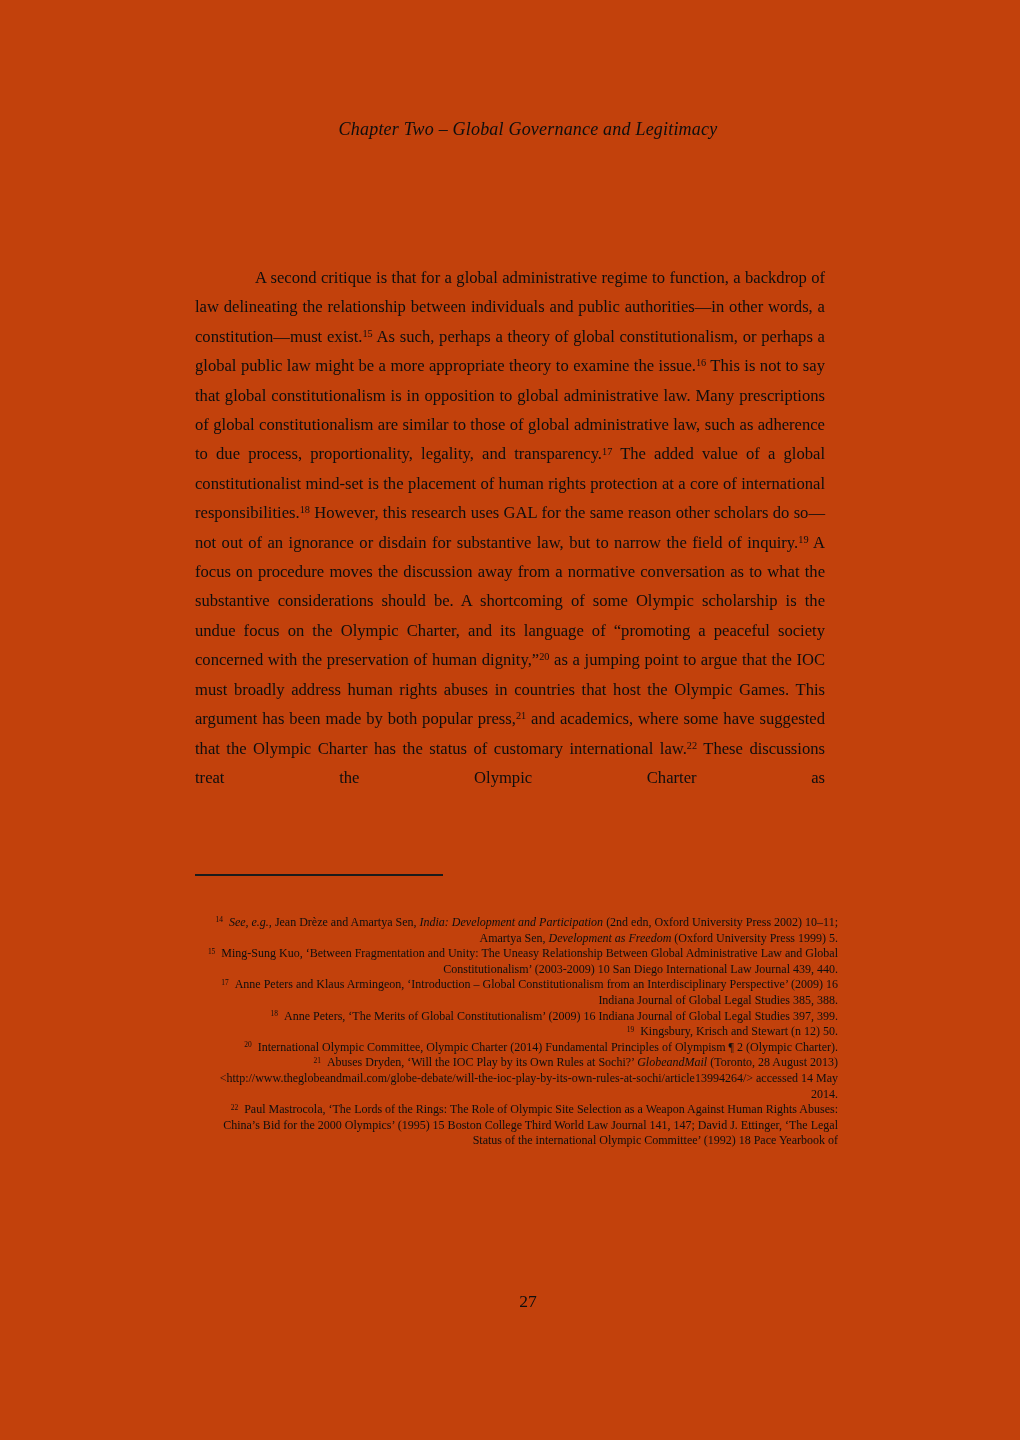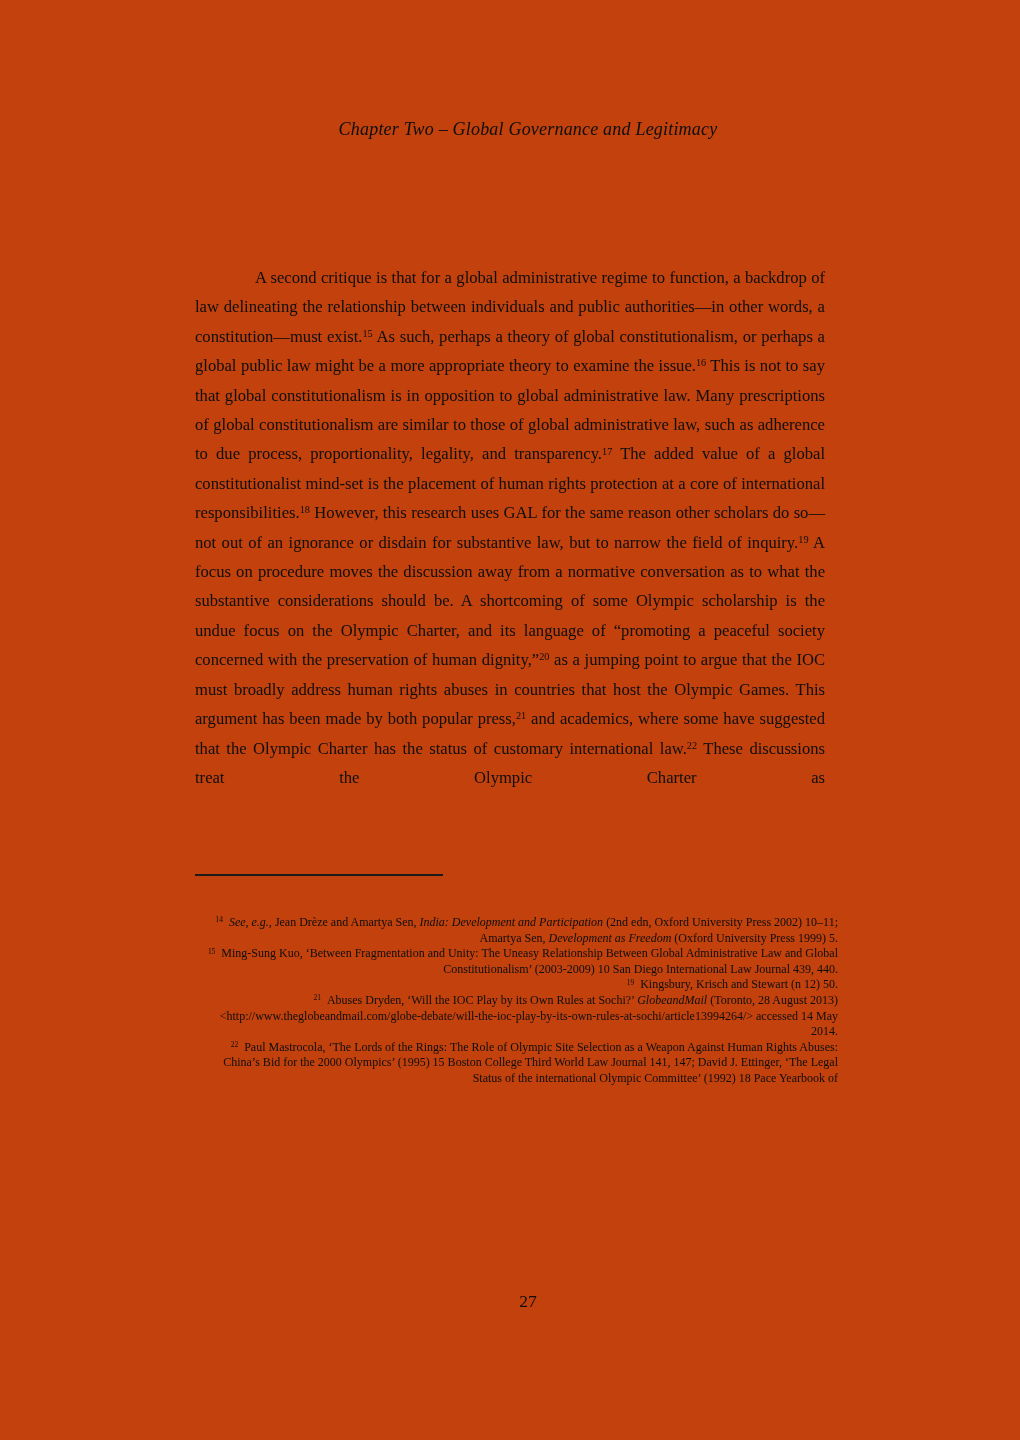--- a/index.html
+++ b/index.html
@@ -84,20 +84,23 @@
 
   <div class="body-text">
     <p class="para indented justify-last"><span>A second critique is that for a global administrative regime to function, a backdrop of law delineating the relationship between individuals and public authorities—in other words, a constitution—must exist.</span><span class="sup">15</span><span> As such, perhaps a theory of global constitutionalism, or perhaps a global public law might be a more appropriate theory to examine the issue.</span><span class="sup">16</span><span> This is not to say that global constitutionalism is in opposition to global administrative law. Many prescriptions of global constitutionalism are similar to those of global administrative law, such as adherence to due process, proportionality, legality, and transparency.</span><span class="sup">17</span><span> The added value of a global constitutionalist mind-set is the placement of human rights protection at a core of international responsibilities.</span><span class="sup">18</span><span> However, this research uses GAL for the same reason other scholars do so—not out of an ignorance or disdain for substantive law, but to narrow the field of inquiry.</span><span class="sup">19</span><span> A focus on procedure moves the discussion away from a normative conversation as to what the substantive considerations should be. A shortcoming of some Olympic scholarship is the undue focus on the Olympic Charter, and its language of “promoting a peaceful society concerned with the preservation of human dignity,”</span><span class="sup">20</span><span> as a jumping point to argue that the IOC must broadly address human rights abuses in countries that host the Olympic Games. This argument has been made by both popular press,</span><span class="sup">21</span><span> and academics, where some have suggested that the Olympic Charter has the status of customary international law.</span><span class="sup">22</span><span> These discussions treat the Olympic Charter as</span></p>
   </div>
 
   <div class="fn-sep"></div>
 
   <div class="footnotes">
       <div class="footnote"><span class="sup fn-num">14</span><span class="it">See, e.g.,</span><span> Jean Drèze and Amartya Sen, </span><span class="it">India: Development and Participation</span><span> (2nd edn, Oxford University Press 2002) 10–11; Amartya Sen, </span><span class="it">Development as Freedom</span><span> (Oxford University Press 1999) 5.</span></div>
       <div class="footnote"><span class="sup fn-num">15</span><span>Ming-Sung Kuo, ‘Between Fragmentation and Unity: The Uneasy Relationship Between Global Administrative Law and Global Constitutionalism’ (2003-2009) 10 San Diego International Law Journal 439, 440.</span></div>
+      <div class="footnote"><span class="sup fn-num">17</span><span>Anne Peters and Klaus Armingeon, ‘Introduction – Global Constitutionalism from an Interdisciplinary Perspective’ (2009) 16 Indiana Journal of Global Legal Studies 385, 388.</span></div>
+      <div class="footnote"><span class="sup fn-num">18</span><span>Anne Peters, ‘The Merits of Global Constitutionalism’ (2009) 16 Indiana Journal of Global Legal Studies 397, 399.</span></div>
       <div class="footnote"><span class="sup fn-num">19</span><span>Kingsbury, Krisch and Stewart (n 12) 50.</span></div>
+      <div class="footnote"><span class="sup fn-num">20</span><span>International Olympic Committee, Olympic Charter (2014) Fundamental Principles of Olympism ¶ 2 (Olympic Charter).</span></div>
       <div class="footnote"><span class="sup fn-num">21</span><span>Abuses Dryden, ‘Will the IOC Play by its Own Rules at Sochi?’ </span><span class="it">GlobeandMail</span><span> (Toronto, 28 August 2013) &lt;http://www.theglobeandmail.com/globe-debate/will-the-ioc-play-by-its-own-rules-at-sochi/article13994264/&gt; accessed 14 May 2014.</span></div>
       <div class="footnote"><span class="sup fn-num">22</span><span>Paul Mastrocola, ‘The Lords of the Rings: The Role of Olympic Site Selection as a Weapon Against Human Rights Abuses: China’s Bid for the 2000 Olympics’ (1995) 15 Boston College Third World Law Journal 141, 147; David J. Ettinger, ‘The Legal Status of the international Olympic Committee’ (1992) 18 Pace Yearbook of</span></div>
     </div>
 
   <div class="page-number">27</div>
 
 </div>
 
 </body></html>

